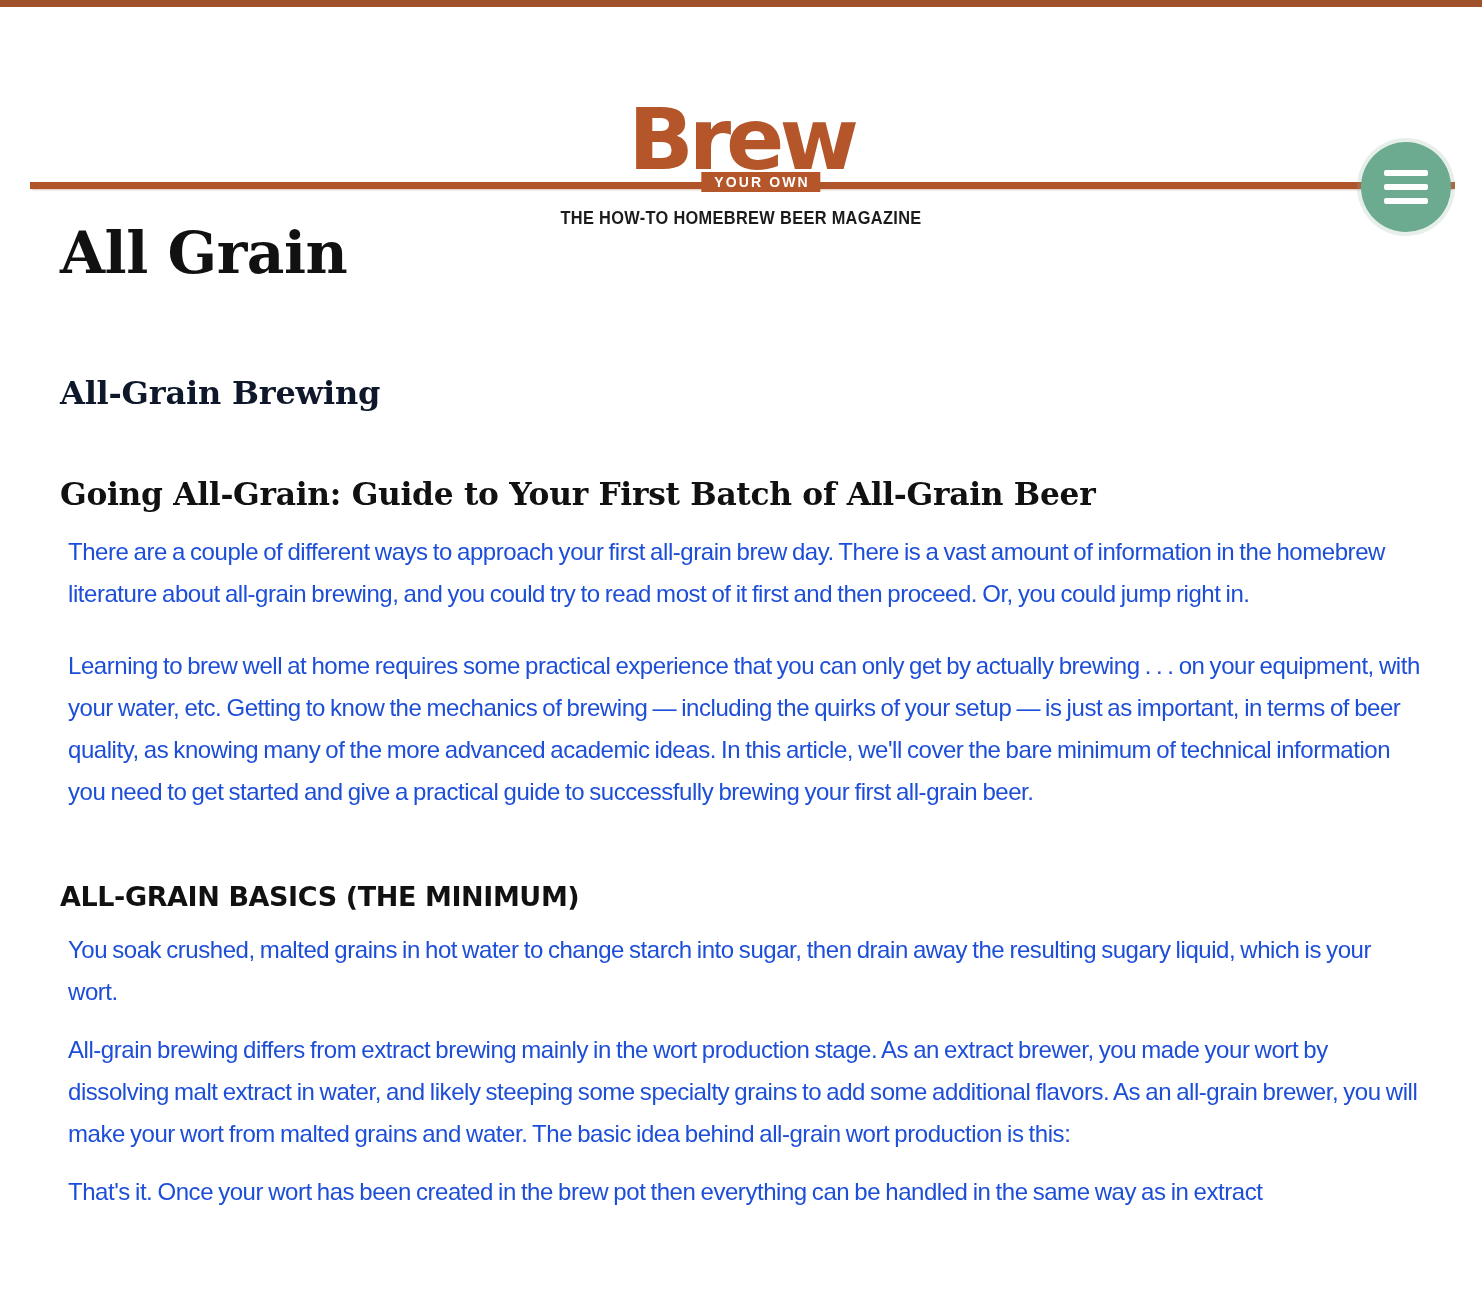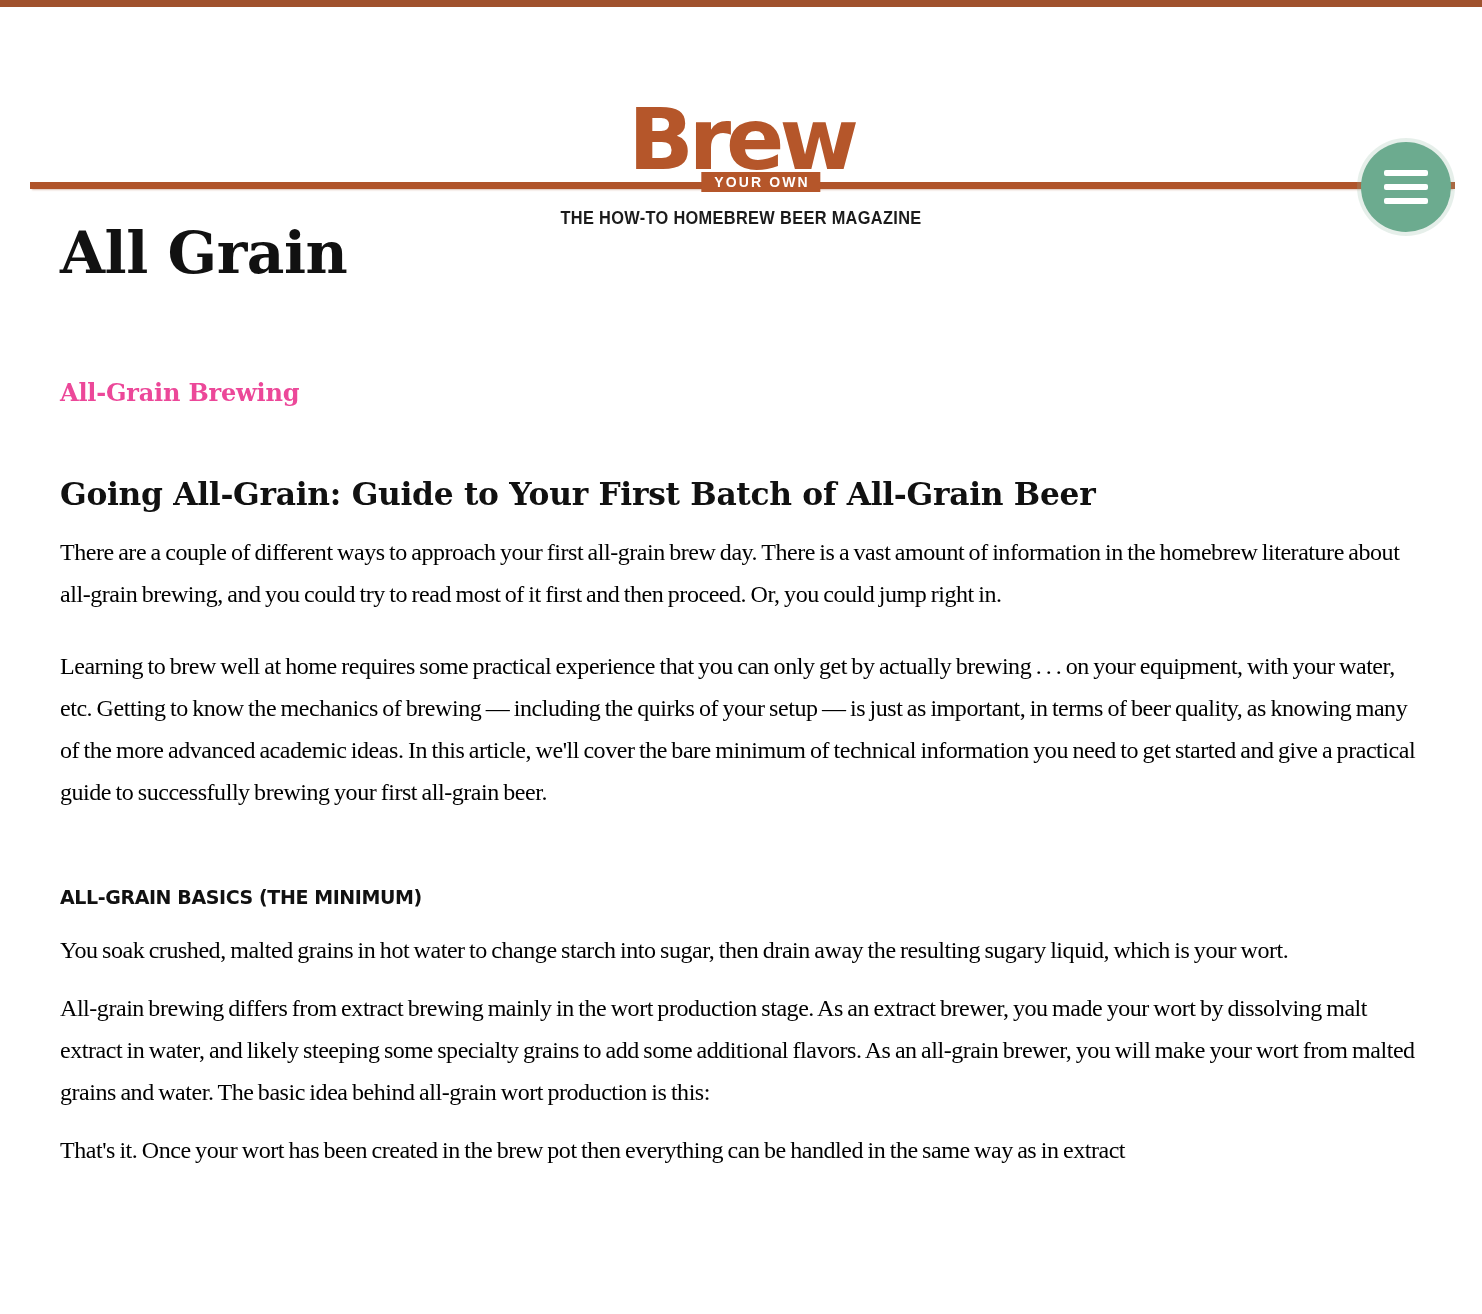--- a/index.html
+++ b/index.html
@@ -141,56 +141,56 @@
     letter-spacing: -0.5px;
     color: #111111;
     margin: 0;
     transform: scaleX(1.02);
     transform-origin: left center;
   }
 
   .section-title {
     font-family: "DejaVu Serif", "Liberation Serif", serif;
     font-weight: bold;
-    font-size: 24px;
+    font-size: 32px;
     line-height: 38px;
     letter-spacing: -0.2px;
-    color: #ec4899;
+    color: #0f172a;
     margin: 90px 0 0 0;
   }
 
   .article-headline {
     font-family: "DejaVu Serif", "Liberation Serif", serif;
     font-weight: bold;
     font-size: 31px;
     line-height: 37px;
     letter-spacing: -0.3px;
     color: #111111;
     margin: 64px 0 0 0;
     transform: scaleX(1.01);
     transform-origin: left center;
   }
 
   p.body-text {
-    font-family: Liberation Serif, serif;
+    font-family: Liberation Sans, sans-serif;
     font-size: 24px;
     line-height: 42px;
-    color: #000000;
-    margin: 16px 0 0 0;
+    color: #1d4ed8;
+    margin: 16px 0 0 8px;
     letter-spacing: -0.45px;
     word-spacing: -1.1px;
     max-width: 1362px;
   }
   p.body-text.first-para { margin-top: 18px; }
   p.body-text.spaced { margin-top: 30px; }
 
   .subhead {
     font-family: "DejaVu Sans", "Liberation Sans", sans-serif;
     font-weight: bold;
-    font-size: 19px;
+    font-size: 27px;
     line-height: 32px;
     letter-spacing: -0.4px;
     color: #111111;
     margin: 68px 0 0 0;
   }
 </style>
 </head>
 <body>
 
 <div class="top-accent-bar"></div>

